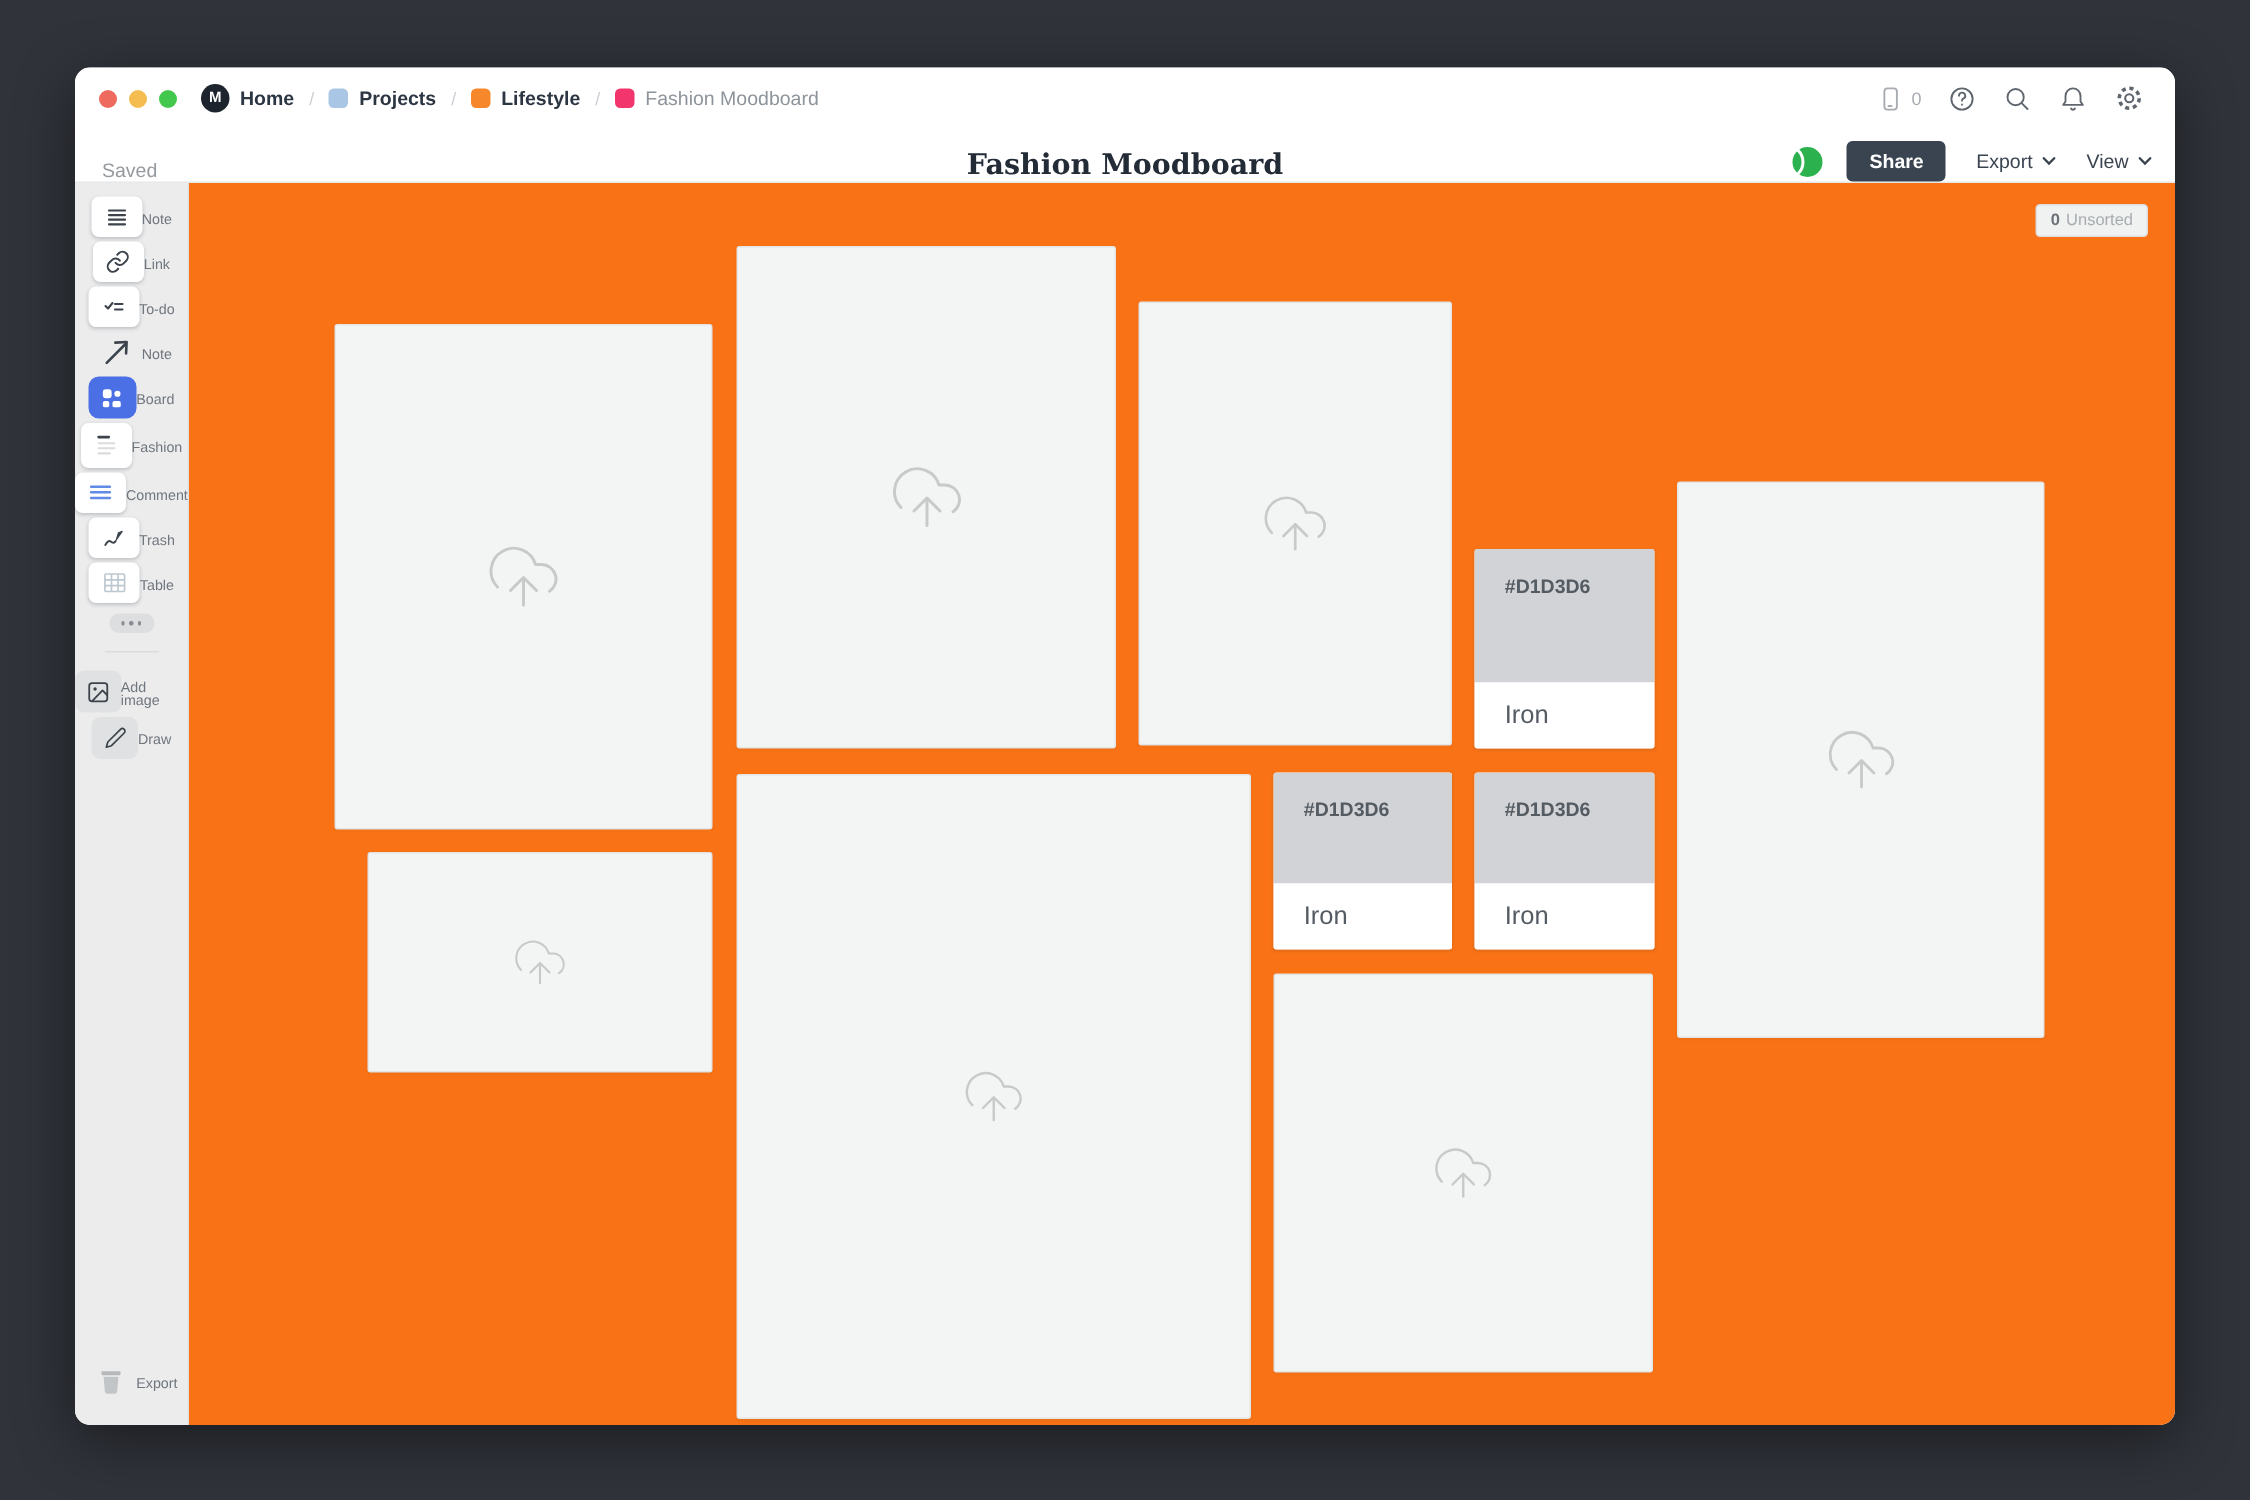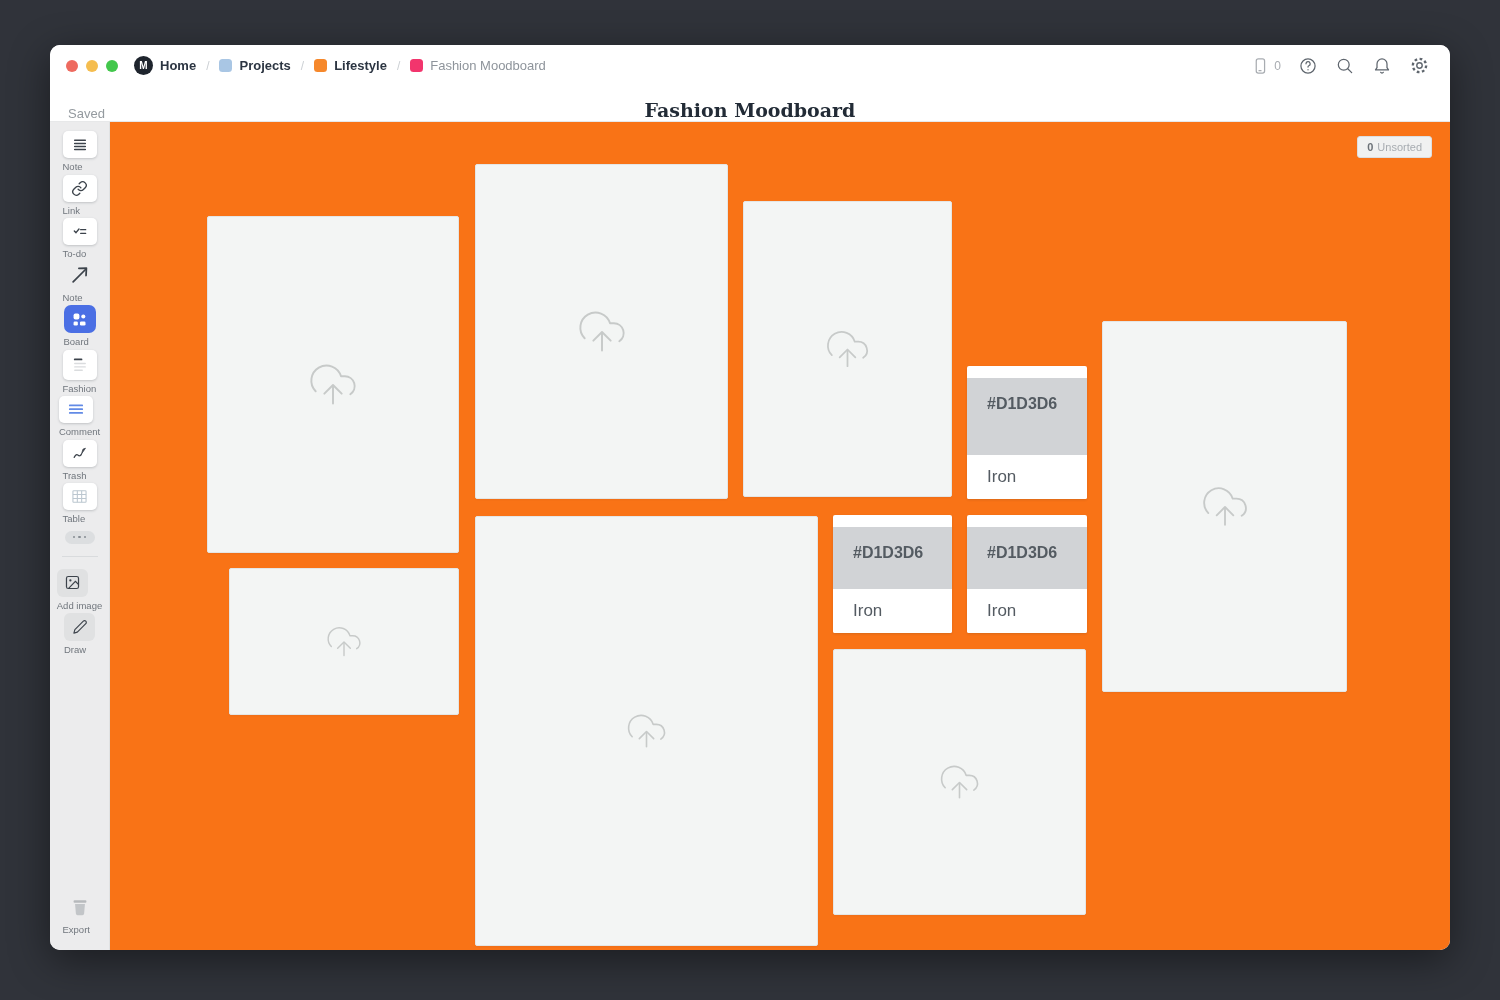--- a/index.html
+++ b/index.html
@@ -43,39 +43,39 @@
   .avatar.photo { background:linear-gradient(180deg,#8a7a68 0%,#6e5c49 30%,#ddb globalize 0),
                   radial-gradient(circle at 50% 34%, #e9cba6 0 38%, #705a44 39% 62%, #3e4a5a 63%); z-index:2; }
   .avatar.green { background:#2bb14d; margin-left:-10px; z-index:1; }
   .share-btn { background:#3a4450; color:#fff; font-size:13px; font-weight:700;
     border:none; border-radius:4px; padding:6px 15px; cursor:pointer; }
   .dd { display:flex; align-items:center; gap:6px; font-size:13px; font-weight:500; color:#3a4450; cursor:pointer; }
   
   .app-body { flex:1; display:flex; min-height:0; }
   .sidebar { flex:0 0 60px; background:#ececed; border-right:1px solid #e0e2e3;
     display:flex; flex-direction:column; align-items:center; padding-top:9px; }
-  .tool { display:flex; flex-direction:column; margin-bottom:3px; cursor:pointer; }
+  .tool { display:flex; flex-direction:row; align-items:center; margin-bottom:3px; cursor:pointer; }
   .tool-icon { width:34px; height:27px; display:flex; align-items:center; justify-content:center; }
   .tool-icon.cardbg { background:#fff; border-radius:5px; box-shadow:0 1px 2.5px rgba(40,50,60,.22); }
   .tool-icon.bluebg { background:#4b6fe4; border-radius:7px; width:32px; height:28px; }
   .tool-icon.graybg { background:#e0e1e2; border-radius:6px; width:31px; height:28px; }
   .tool-label { font-size:9.5px; color:#70767d; margin-top:4px; line-height:1; }
   .more-pill { width:30px; height:13px; background:#dcdee0; border-radius:7px;
     display:flex; align-items:center; justify-content:center; gap:3px; margin:4px 0 10px; cursor:pointer; }
   .more-pill i { width:2.6px; height:2.6px; border-radius:50%; background:#878d93; }
   .side-divider { width:36px; height:1px; background:#d9dbdd; margin:2px 0 12px; }
   .side-spacer { flex:1; }
   .trash-tool { margin-bottom:16px; }
   
   .canvas { flex:1; position:relative; background:#f97316; overflow:hidden; }
   .card { position:absolute; background:#f3f5f4; border:1px solid #e4e6e5; border-radius:2px;
     box-shadow:0 1px 2px rgba(30,40,50,.05); display:flex; align-items:center; justify-content:center; }
   .swatch { position:absolute; background:#ffffff; border-radius:2px;
     box-shadow:0 1px 2.5px rgba(30,40,50,.14); display:flex; flex-direction:column; overflow:hidden; cursor:default; }
-  .swatch-top { background:#d1d3d6; padding:17px 0 0 20px; font-size:16px; font-weight:700; color:#545b62; flex:1;margin-top:12px; }
+  .swatch-top { background:#d1d3d6; padding:17px 0 0 20px; font-size:13px; font-weight:700; color:#545b62; flex:1; }
   .swatch-bottom { flex:0 0 44px; display:flex; align-items:center; padding-left:20px;
     font-size:17px; color:#545b62; background:#fff; }
   .unsorted-badge { position:absolute; top:14px; right:18px; background:#f0f1f1;
     border:1px solid #dcdee0; border-radius:3px; padding:4px 9px; font-size:11px; color:#a7acb1; cursor:default; }
   .unsorted-badge b { color:#6b7177; font-weight:700; margin-right:4px; }
 </style>
 </head>
 <body>
 
 <div class="window">
@@ -133,20 +133,39 @@
         <svg width="21" height="21" viewBox="0 0 24 24" fill="none" stroke="#5f666e">
           <circle cx="12" cy="12" r="7.6" stroke-width="2.7" stroke-dasharray="3.1 2.85"></circle>
           <circle cx="12" cy="12" r="3.1" stroke-width="1.6"></circle>
         </svg>
       </div>
     </div>
 
     <div class="hrow2">
       <span class="saved">Saved</span>
       <div class="board-title">Fashion Moodboard</div>
+      <div class="hrow2-right">
+        <div class="avatars">
+          <span class="avatar photo"></span>
+          <span class="avatar green"></span>
+        </div>
+        <button class="share-btn">Share</button>
+        <span class="dd">
+          <span>Export</span>
+          <svg width="10" height="7" viewBox="0 0 10 7" fill="none" stroke="#3a4450" stroke-width="1.6" stroke-linecap="round">
+              <path d="M1.5 1.5 5 5l3.5-3.5"></path>
+            </svg>
+        </span>
+        <span class="dd">
+          <span>View</span>
+          <svg width="10" height="7" viewBox="0 0 10 7" fill="none" stroke="#3a4450" stroke-width="1.6" stroke-linecap="round">
+              <path d="M1.5 1.5 5 5l3.5-3.5"></path>
+            </svg>
+        </span>
+      </div>
     </div>
   </div>
 
   <div class="app-body">
 
     <div class="sidebar">
       <div class="tool">
         <span class="tool-icon cardbg">
           <svg width="18" height="16" viewBox="0 0 24 24" fill="none" stroke="#3c434b" stroke-width="2.2" stroke-linecap="round">
               <path d="M4 5h16M4 9.6h16M4 14.2h16M4 18.8h16"></path>

